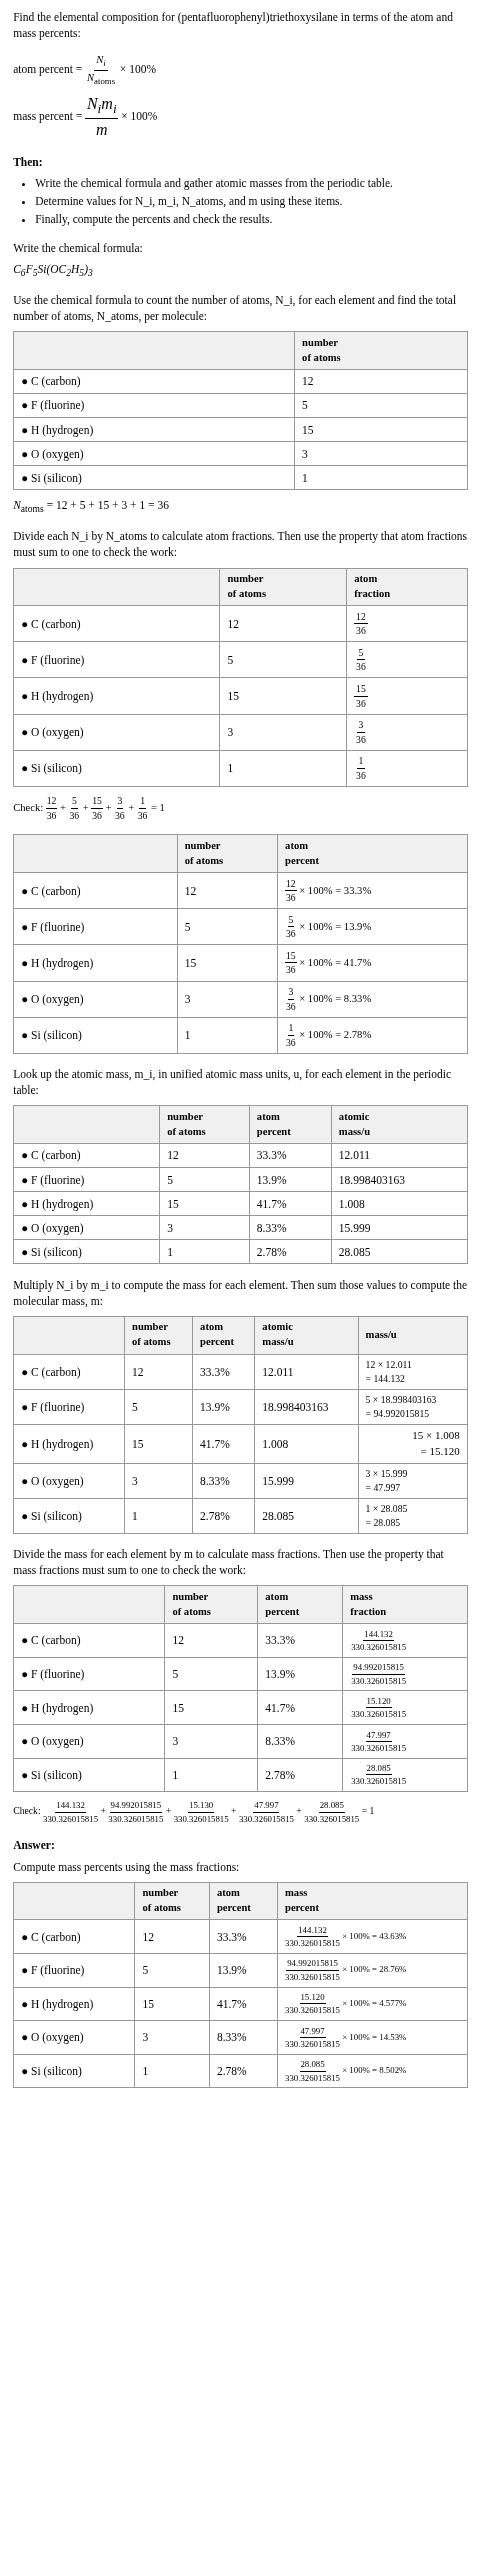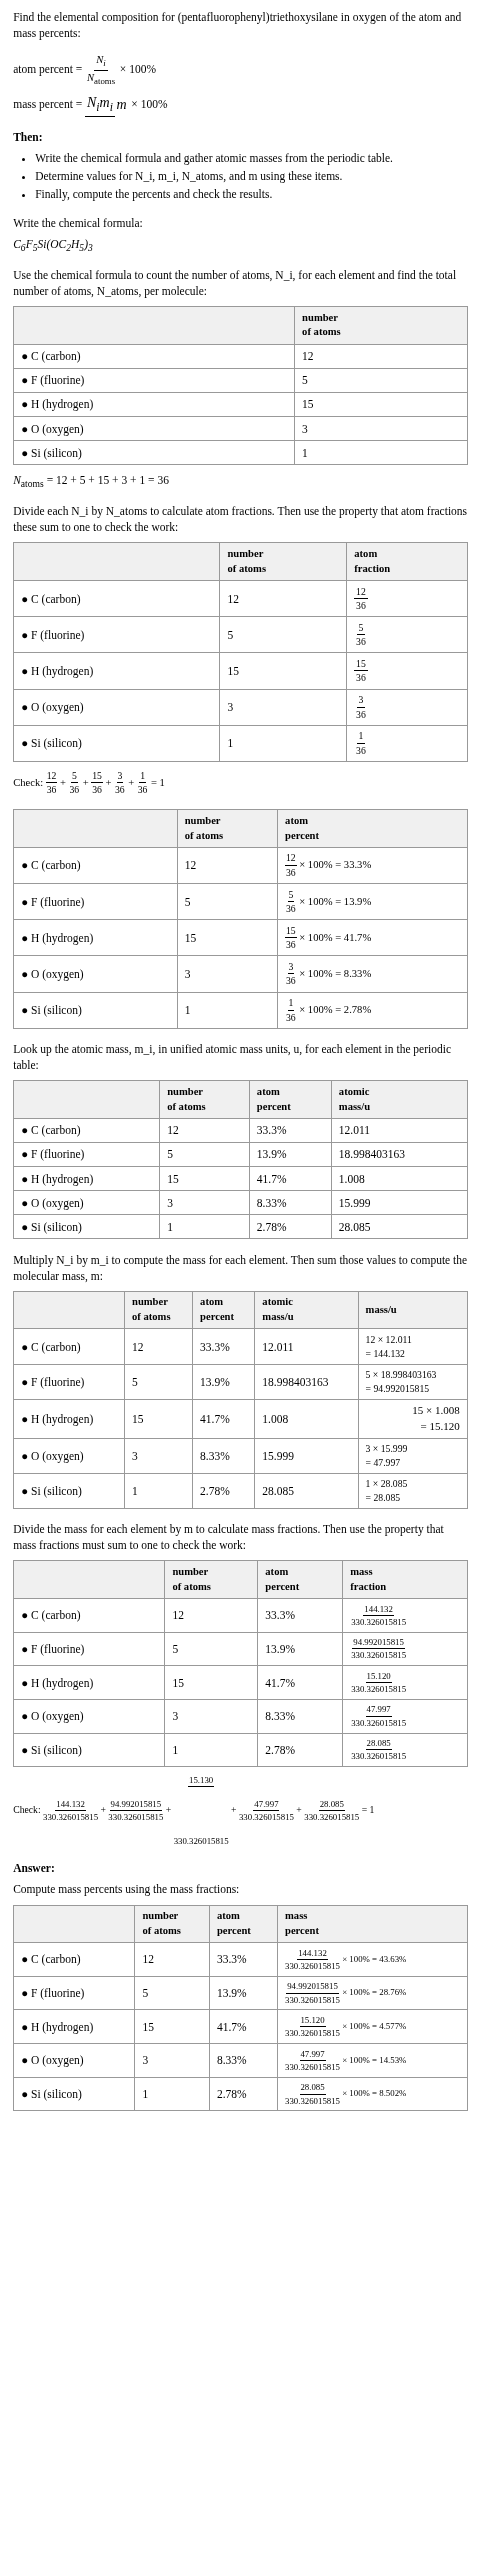--- a/index.html
+++ b/index.html
@@ -30,32 +30,32 @@
       font-weight: bold;
       font-size: 10.6px;
     }
     .bullet-list { margin-left: 8.8px; margin-bottom: 5.3px; }
     .bullet-list li { list-style: disc; margin-left: 13.2px; margin-bottom: 1.8px; }
   </style>
 </head>
 <body>
 
 <div class="section">
-  <p>Find the elemental composition for (pentafluorophenyl)triethoxysilane in oxygen of the atom and mass percents:</p>
+  <p>Find the elemental composition for (pentafluorophenyl)triethoxysilane in terms of the atom and mass percents:</p>
 </div>
 
 <div class="section">
   <p>
     atom percent = <span style="display:inline-flex;flex-direction:column;align-items:center;vertical-align:middle;font-size:10.6px;">
         <span style="border-bottom:0.9px solid #000;padding:0 1.8px;"><em>N<sub>i</sub></em></span>
         <span style="padding:0 1.8px;"><em>N</em><sub>atoms</sub></span>
       </span> × 100%
   </p>
   <p>
-    mass percent = <span style="display:inline-flex;flex-direction:row;align-items:center;vertical-align:middle;font-size:14px;">
+    mass percent = <span style="display:inline-flex;flex-direction:column;align-items:center;vertical-align:middle;font-size:16px;">
         <span style="border-bottom:0.9px solid #000;padding:0 1.8px;"><em>N<sub>i</sub>m<sub>i</sub></em></span>
         <span style="padding:0 1.8px;"><em>m</em></span>
       </span> × 100%
   </p>
 </div>
 
 <div class="section">
   <p><strong>Then:</strong></p>
   <ul class="bullet-list">
     <li>Write the chemical formula and gather atomic masses from the periodic table.</li>
@@ -100,21 +100,21 @@
         <td>1</td>
       </tr>
     </tbody>
   </table>
   <p style="margin-top:5.3px;">
     <em>N</em><sub>atoms</sub> = 12 + 5 + 15 + 3 + 1 = 36
   </p>
 </div>
 
 <div class="section">
-  <p>Divide each N_i by N_atoms to calculate atom fractions. Then use the property that atom fractions these sum to one to check the work:</p>
+  <p>Divide each N_i by N_atoms to calculate atom fractions. Then use the property that atom fractions must sum to one to check the work:</p>
   <table>
     <thead>
       <tr>
         <th></th>
         <th>number<br>of atoms</th>
         <th>atom<br>fraction</th>
       </tr>
     </thead>
     <tbody>
       <tr>
@@ -390,21 +390,21 @@
       </tr>
     </tbody>
   </table>
   <p style="margin-top:5.3px;font-size:9.7px;">
     Check: <span style="display:inline-flex;flex-direction:column;align-items:center;vertical-align:middle;font-size:8.8px;">
         <span style="border-bottom:0.9px solid #000;padding:0 0.9px;">144.132</span>
         <span>330.326015815</span>
       </span> + <span style="display:inline-flex;flex-direction:column;align-items:center;vertical-align:middle;font-size:8.8px;">
         <span style="border-bottom:0.9px solid #000;padding:0 0.9px;">94.992015815</span>
         <span>330.326015815</span>
-      </span> + <span style="display:inline-flex;flex-direction:column;align-items:center;vertical-align:middle;font-size:8.8px;gap:48px;">
+      </span> + <span style="display:inline-flex;flex-direction:column;align-items:center;vertical-align:middle;font-size:8.8px;">
         <span style="border-bottom:0.9px solid #000;padding:0 0.9px;">15.130</span>
         <span>330.326015815</span>
       </span> + <span style="display:inline-flex;flex-direction:column;align-items:center;vertical-align:middle;font-size:8.8px;">
         <span style="border-bottom:0.9px solid #000;padding:0 0.9px;">47.997</span>
         <span>330.326015815</span>
       </span> + <span style="display:inline-flex;flex-direction:column;align-items:center;vertical-align:middle;font-size:8.8px;">
         <span style="border-bottom:0.9px solid #000;padding:0 0.9px;">28.085</span>
         <span>330.326015815</span>
       </span> = 1
   </p>

